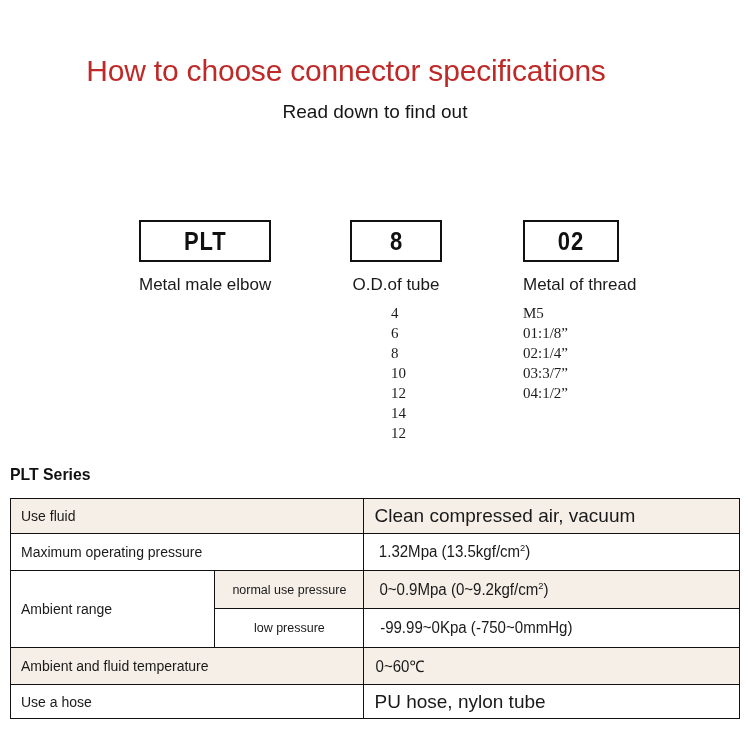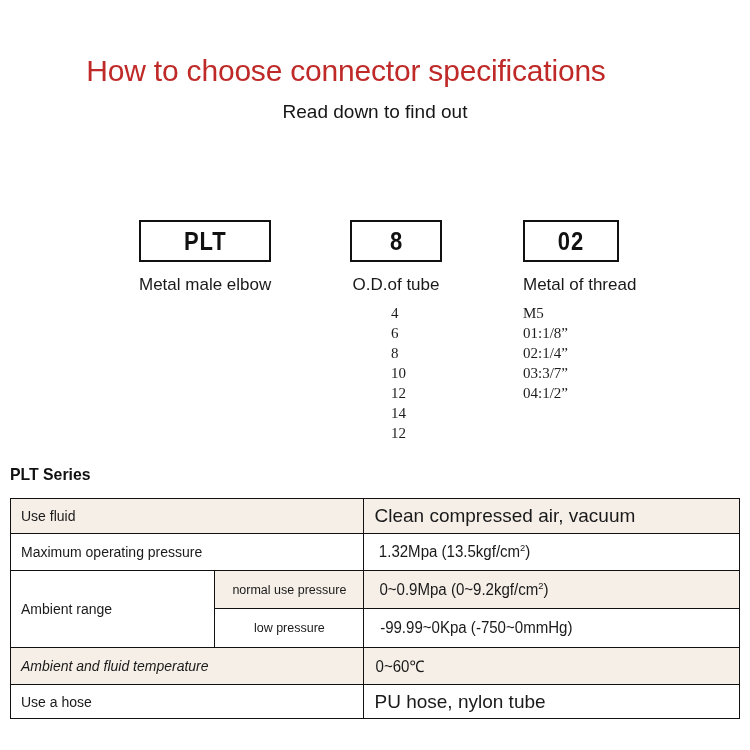--- a/index.html
+++ b/index.html
@@ -219,21 +219,21 @@
       <tr>
         <td class="label-cell plain" rowspan="2">Ambient range</td>
         <td class="sub-cell shade" style="height: 37px;">normal use pressure</td>
         <td class="value-cell shade compact"><span>0~0.9Mpa  (0~9.2kgf/cm<sup>2</sup>)</span></td>
       </tr>
       <tr>
         <td class="sub-cell plain" style="height: 38px;">low pressure</td>
         <td class="value-cell plain compact"><span>-99.99~0Kpa  (-750~0mmHg)</span></td>
       </tr>
       <tr>
-        <td class="label-cell shade" colspan="2" style="height: 36px; font-style: italic;">Ambient and fluid temperature</td>
+        <td class="label-cell shade" colspan="2" style="height: 36px;">Ambient and fluid temperature</td>
         <td class="value-cell shade compact"><span>0~60℃</span></td>
       </tr>
       <tr>
         <td class="label-cell plain" colspan="2" style="height: 33px;">Use a hose</td>
         <td class="value-cell plain">PU hose, nylon tube</td>
       </tr>
     </tbody>
 </table>
 
 </body></html>

